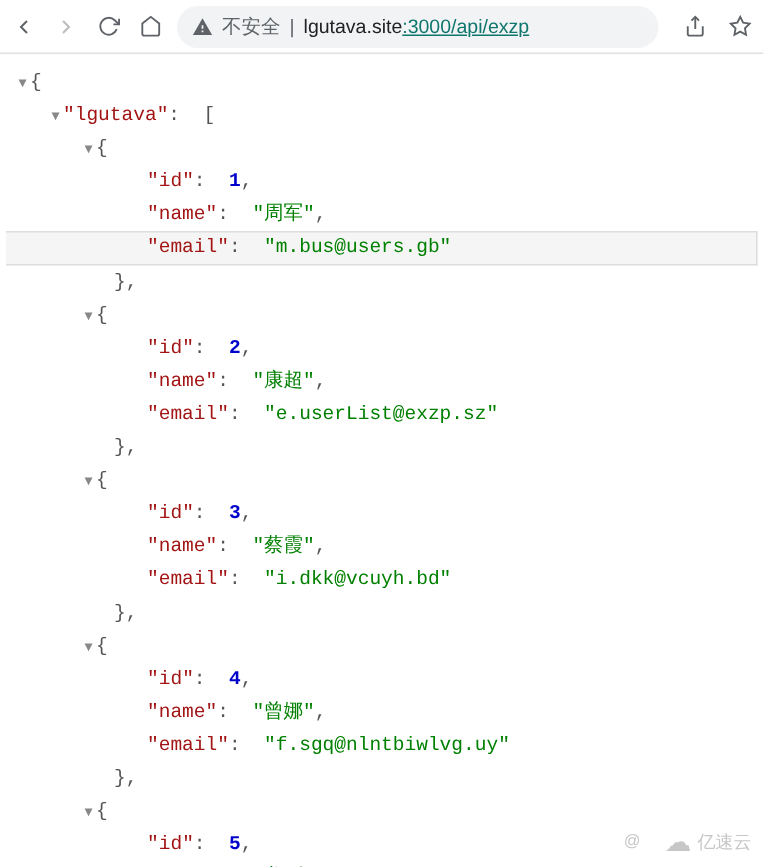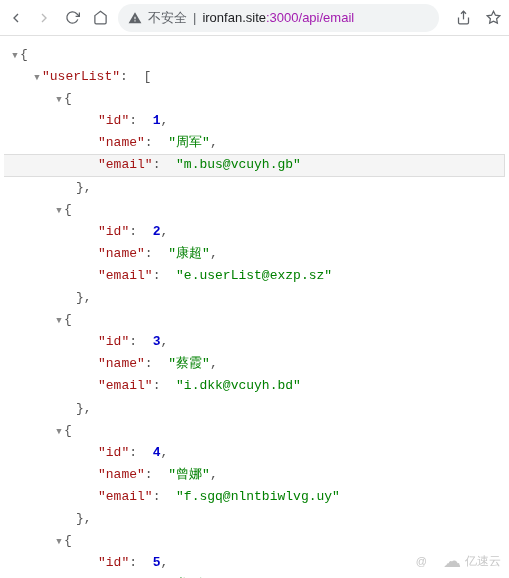--- a/index.html
+++ b/index.html
@@ -38,21 +38,21 @@
   display: flex;
   align-items: center;
   padding: 0 10px;
   gap: 6px;
   font-family: Arial, sans-serif;
   font-size: 13px;
 }
 .insecure-icon { color: #5f6368; display: flex; }
 .insecure-text { color: #5f6368; }
 .url-text { color: #202124; }
-.url-text .path { color: #a21caf; }
+.url-text .path { color: #0f766e; text-decoration: underline; }
 .addr-actions { display: flex; gap: 10px; margin-left: 6px; color: #5f6368; }
 .json-viewer {
   padding: 8px 4px;
   line-height: 1.7;
   color: #333;
 }
 .row { display: flex; align-items: baseline; white-space: pre; }
 .toggle {
   width: 10px;
   display: inline-flex;
@@ -117,46 +117,46 @@
       </svg>
   </div>
   <div class="addr-bar">
     <span class="insecure-icon">
       <svg width="14" height="14" viewBox="0 0 24 24" fill="currentColor">
           <path d="M1 21h22L12 2 1 21zm12-3h-2v-2h2v2zm0-4h-2v-4h2v4z"></path>
         </svg>
     </span>
     <span class="insecure-text">不安全</span>
     <span class="insecure-text">|</span>
-    <span class="url-text"><span>ironfan.site</span><span class="path">:3000</span><span class="path">/api/email</span></span>
+    <span class="url-text"><span>lgutava.site</span><span class="path">:3000</span><span class="path">/api/exzp</span></span>
   </div>
   <div class="addr-actions">
     <div class="nav-btn">
       <svg width="15" height="15" viewBox="0 0 24 24" fill="none" stroke="currentColor" stroke-width="2">
           <path d="M4 12v8a2 2 0 0 0 2 2h12a2 2 0 0 0 2-2v-8"></path>
           <polyline points="16 6 12 2 8 6"></polyline>
           <line x1="12" y1="2" x2="12" y2="15"></line>
         </svg>
     </div>
     <div class="nav-btn">
       <svg width="15" height="15" viewBox="0 0 24 24" fill="none" stroke="currentColor" stroke-width="2">
           <polygon points="12 2 15.09 8.26 22 9.27 17 14.14 18.18 21.02 12 17.77 5.82 21.02 7 14.14 2 9.27 8.91 8.26 12 2"></polygon>
         </svg>
     </div>
   </div>
 </div>
 
 <div class="json-viewer">
   <div class="row indent0"><span class="toggle">▼</span> <span class="punct">{</span></div>
-  <div class="row indent1"><span class="toggle">▼</span> <span class="key">"<span>userList</span>"</span><span class="colon">:  </span><span class="punct">[</span></div>
+  <div class="row indent1"><span class="toggle">▼</span> <span class="key">"<span>lgutava</span>"</span><span class="colon">:  </span><span class="punct">[</span></div>
 
   <div class="row indent2"><span class="toggle">▼</span> <span class="punct">{</span></div>
   <div class="row indent4"><span class="key">"<span>id</span>"</span><span class="colon">:  </span><span class="num">1</span><span class="punct">,</span></div>
   <div class="row indent4"><span class="key">"<span>name</span>"</span><span class="colon">:  </span><span class="str">"<span>周军</span>"</span><span class="punct">,</span></div>
-  <div class="row indent4 hl-row"><span class="key">"<span>email</span>"</span><span class="colon">:  </span><span class="str">"<span>m.bus@vcuyh.gb</span>"</span></div>
+  <div class="row indent4 hl-row"><span class="key">"<span>email</span>"</span><span class="colon">:  </span><span class="str">"<span>m.bus@users.gb</span>"</span></div>
   <div class="row indent3"><span class="punct">},</span></div>
 
   <div class="row indent2"><span class="toggle">▼</span> <span class="punct">{</span></div>
   <div class="row indent4"><span class="key">"<span>id</span>"</span><span class="colon">:  </span><span class="num">2</span><span class="punct">,</span></div>
   <div class="row indent4"><span class="key">"<span>name</span>"</span><span class="colon">:  </span><span class="str">"<span>康超</span>"</span><span class="punct">,</span></div>
   <div class="row indent4"><span class="key">"<span>email</span>"</span><span class="colon">:  </span><span class="str">"<span>e.userList@exzp.sz</span>"</span></div>
   <div class="row indent3"><span class="punct">},</span></div>
 
   <div class="row indent2"><span class="toggle">▼</span> <span class="punct">{</span></div>
   <div class="row indent4"><span class="key">"<span>id</span>"</span><span class="colon">:  </span><span class="num">3</span><span class="punct">,</span></div>

